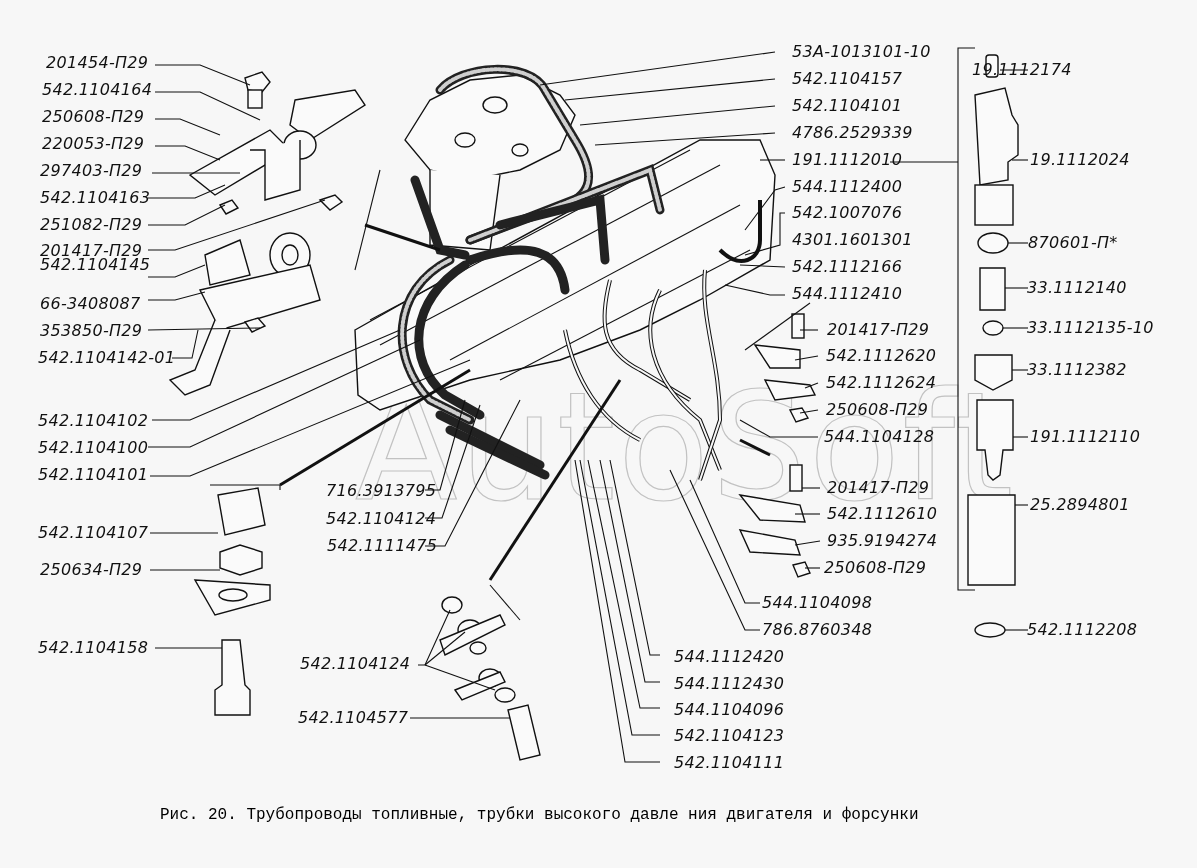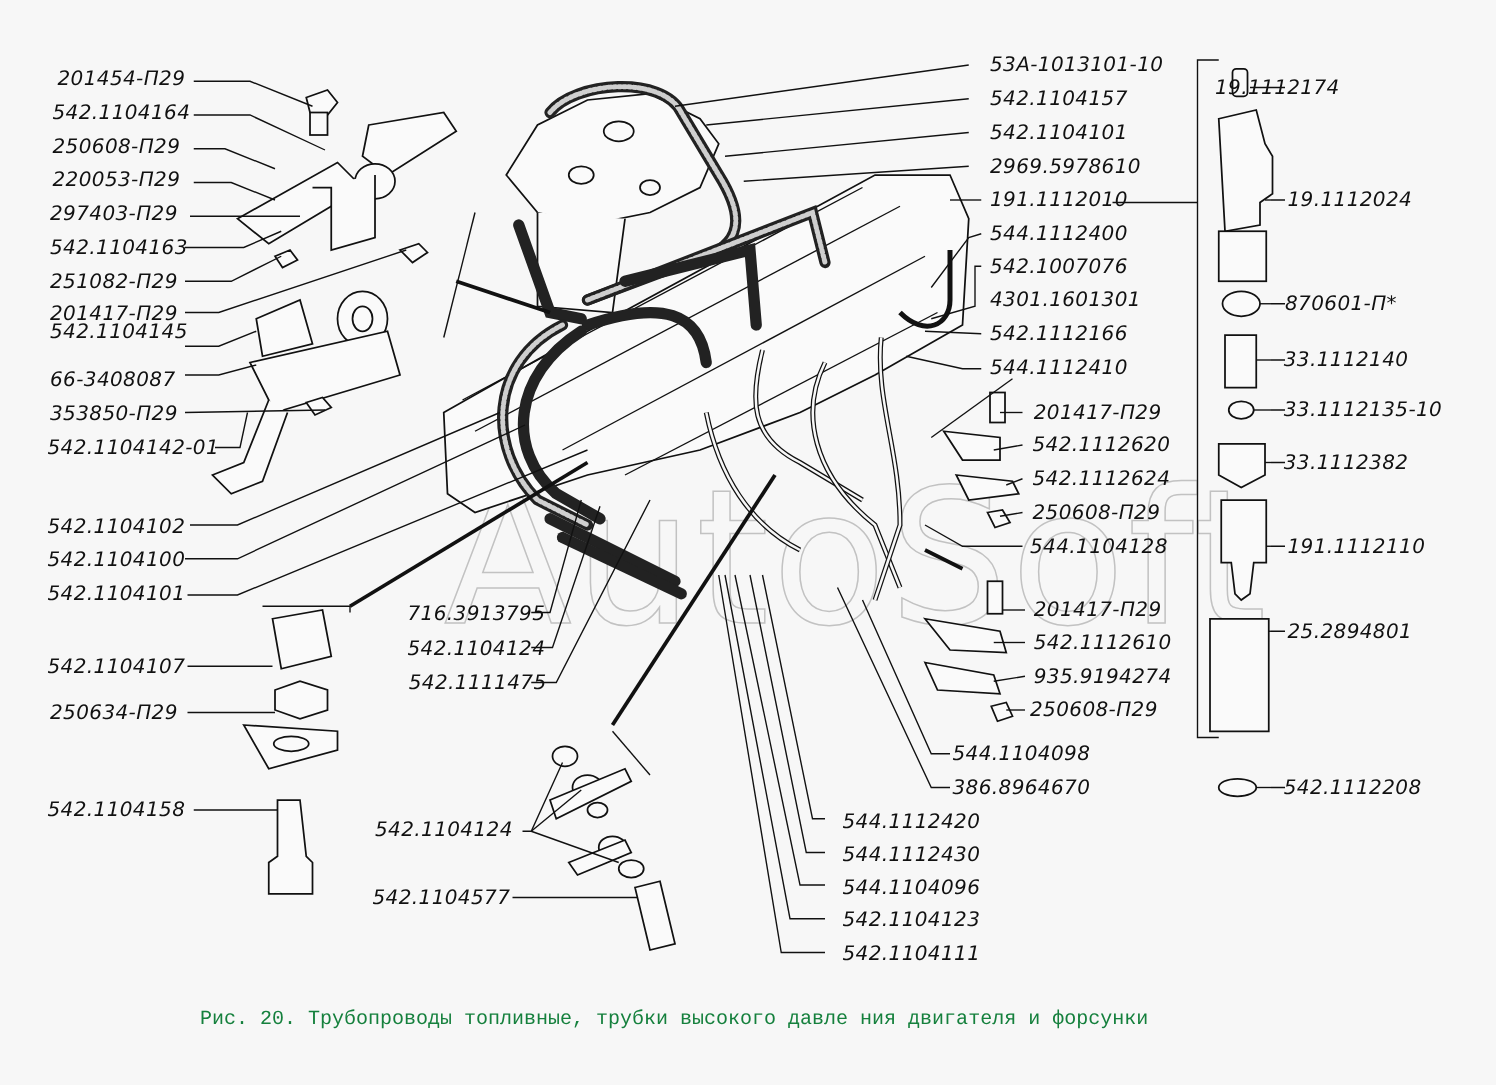--- a/index.html
+++ b/index.html
@@ -1,18 +1,18 @@
 <!DOCTYPE html>
 <html><head>
 <meta charset="utf-8">
 <style>
   html, body { margin: 0; padding: 0; background: #f7f7f7; }
   #stage { position: relative; width: 1197px; height: 868px; background: #f7f7f7; overflow: hidden; }
   .lbl { position: absolute; font-family: "DejaVu Sans", sans-serif; font-style: italic; font-size: 16px; color: #111; white-space: nowrap; line-height: 18px; letter-spacing: 0.3px; }
-  .caption { position: absolute; left: 160px; top: 806px; font-family: "Liberation Mono", monospace; font-size: 16px; color: #15803d; white-space: nowrap; }
+  .caption { position: absolute; left: 160px; top: 806px; font-family: "Liberation Mono", monospace; font-size: 16px; color: #000000; white-space: nowrap; }
   .watermark { position: absolute; left: 355px; top: 360px; font-family: "DejaVu Sans", sans-serif; font-size: 150px; color: transparent; -webkit-text-stroke: 1.2px #bdbdbd; letter-spacing: 2px; opacity: 0.9; }
   svg.art { position: absolute; left: 0; top: 0; }
   .ln { stroke: #111; stroke-width: 1.1; fill: none; }
   .thick { stroke: #111; stroke-width: 3; fill: none; }
   .part { stroke: #111; stroke-width: 1.4; fill: #fafafa; }
   .hose { stroke: #222; stroke-width: 9; fill: none; stroke-linecap: round; }
   .hose-in { stroke: #cfcfcf; stroke-width: 4; fill: none; stroke-linecap: round; stroke-dasharray: 2 2; }
   .tube { stroke: #111; stroke-width: 4; fill: none; }
   .tube-in { stroke: #f7f7f7; stroke-width: 2; fill: none; }
 </style>
@@ -217,21 +217,21 @@
     <div class="lbl" style="left:38px;top:466px">542.1104101</div>
     <div class="lbl" style="left:38px;top:524px">542.1104107</div>
     <div class="lbl" style="left:40px;top:561px">250634-П29</div>
     <div class="lbl" style="left:38px;top:639px">542.1104158</div>
   </div>
 
   <div>
     <div class="lbl" style="left:792px;top:43px">53А-1013101-10</div>
     <div class="lbl" style="left:792px;top:70px">542.1104157</div>
     <div class="lbl" style="left:792px;top:97px">542.1104101</div>
-    <div class="lbl" style="left:792px;top:124px">2969.5978610</div>
+    <div class="lbl" style="left:792px;top:124px">4786.2529339</div>
     <div class="lbl" style="left:792px;top:151px">191.1112010</div>
     <div class="lbl" style="left:792px;top:178px">544.1112400</div>
     <div class="lbl" style="left:792px;top:204px">542.1007076</div>
     <div class="lbl" style="left:792px;top:231px">4301.1601301</div>
     <div class="lbl" style="left:792px;top:258px">542.1112166</div>
     <div class="lbl" style="left:792px;top:285px">544.1112410</div>
   </div>
 
   <div>
     <div class="lbl" style="left:827px;top:321px">201417-П29</div>
@@ -263,21 +263,21 @@
     <div class="lbl" style="left:327px;top:537px">542.1111475</div>
   </div>
 
   <div>
     <div class="lbl" style="left:300px;top:655px">542.1104124</div>
     <div class="lbl" style="left:298px;top:709px">542.1104577</div>
   </div>
 
   <div>
     <div class="lbl" style="left:762px;top:594px">544.1104098</div>
-    <div class="lbl" style="left:762px;top:621px">386.8964670</div>
+    <div class="lbl" style="left:762px;top:621px">786.8760348</div>
     <div class="lbl" style="left:674px;top:648px">544.1112420</div>
     <div class="lbl" style="left:674px;top:675px">544.1112430</div>
     <div class="lbl" style="left:674px;top:701px">544.1104096</div>
     <div class="lbl" style="left:674px;top:727px">542.1104123</div>
     <div class="lbl" style="left:674px;top:754px">542.1104111</div>
   </div>
 
   <div class="caption">Рис. 20. Трубопроводы топливные, трубки высокого давле ния двигателя и форсунки</div>
 </div>
 

